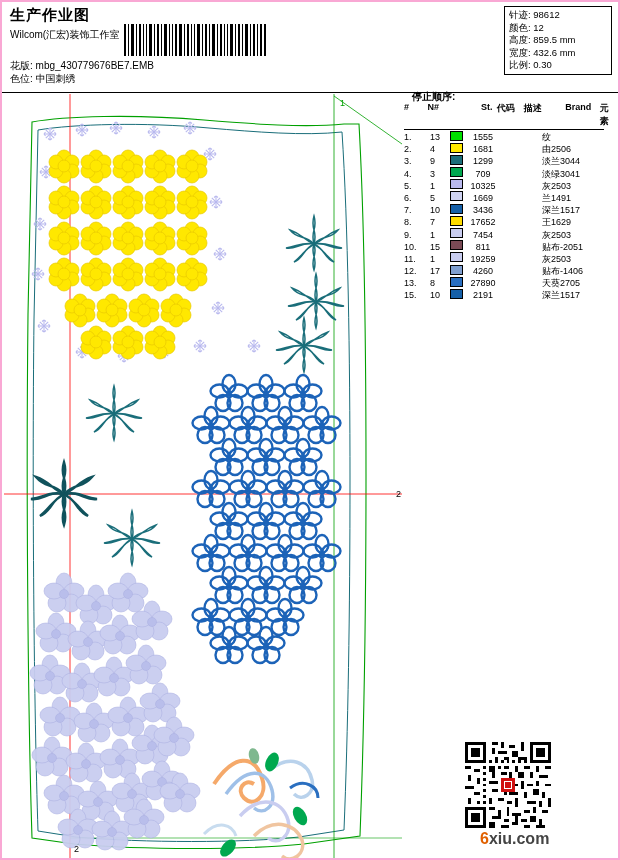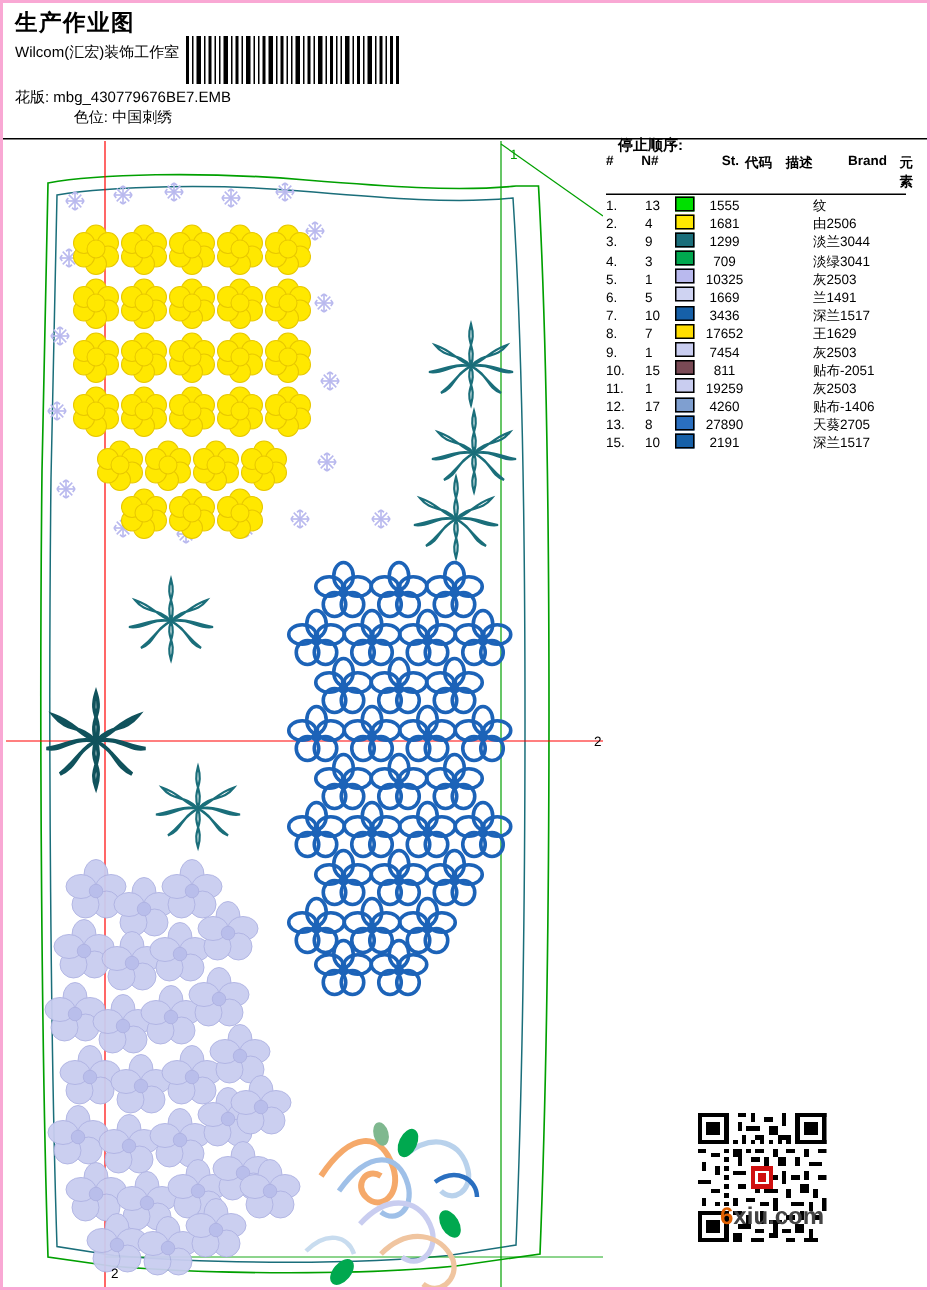--- a/index.html
+++ b/index.html
@@ -24,21 +24,21 @@
     font-size:15px;font-weight:bold;letter-spacing:1px;
   }
   .subtitle{
     position:absolute;left:8px;top:26px;
     font-size:10px;
   }
   .meta{
     position:absolute;left:8px;top:57px;
     font-size:10px;line-height:13px;
   }
-  .meta div{white-space:nowrap;text-align:center;}
+  .meta div{white-space:nowrap;}
   .barcode{
     position:absolute;left:120px;top:22px;
     width:145px;height:32px;
   }
   .barcode svg{display:block;}
   
   .hdr-info{
     position:absolute;right:6px;top:4px;
     width:108px;
     border:1px solid #000;
@@ -89,21 +89,21 @@
   
   .canvas{
     position:absolute;left:2px;top:92px;width:398px;height:764px;
   }
   .canvas svg{display:block;}
   
   .qr{
     position:absolute;left:463px;top:740px;width:86px;height:86px;
   }
   .watermark{
-    position:absolute;left:478px;top:801px;
+    position:absolute;left:478px;top:828px;
     font-size:16px;font-weight:bold;color:#e06000;
     letter-spacing:0px;
   }
   .wm-6{color:#e06000;}
   .wm-rest{color:#444;}
 </style>
 </head>
 <body>
 
 <div class="page">
@@ -162,20 +162,32 @@
     <div>
       <span>花版:</span>
       <span>mbg_430779676BE7.EMB</span>
     </div>
     <div>
       <span>色位:</span>
       <span>中国刺绣</span>
     </div>
   </div>
 
+  <div class="hdr-info">
+    <div><span>针迹:</span>
+         <span>98612</span></div>
+    <div><span>颜色:</span>
+         <span>12</span></div>
+    <div><span>高度:</span>
+         <span>859.5 mm</span></div>
+    <div><span>宽度:</span>
+         <span>432.6 mm</span></div>
+    <div><span>比例:</span>
+         <span>0.30</span></div>
+  </div>
 
   <div class="hdr-rule"></div>
 
   <div class="seq-title">停止顺序:</div>
 
   <div class="colorlist">
     <div class="cl-head">
       <span class="c0">#</span>
       <span class="c1">N#</span>
       <span class="c2"></span>

